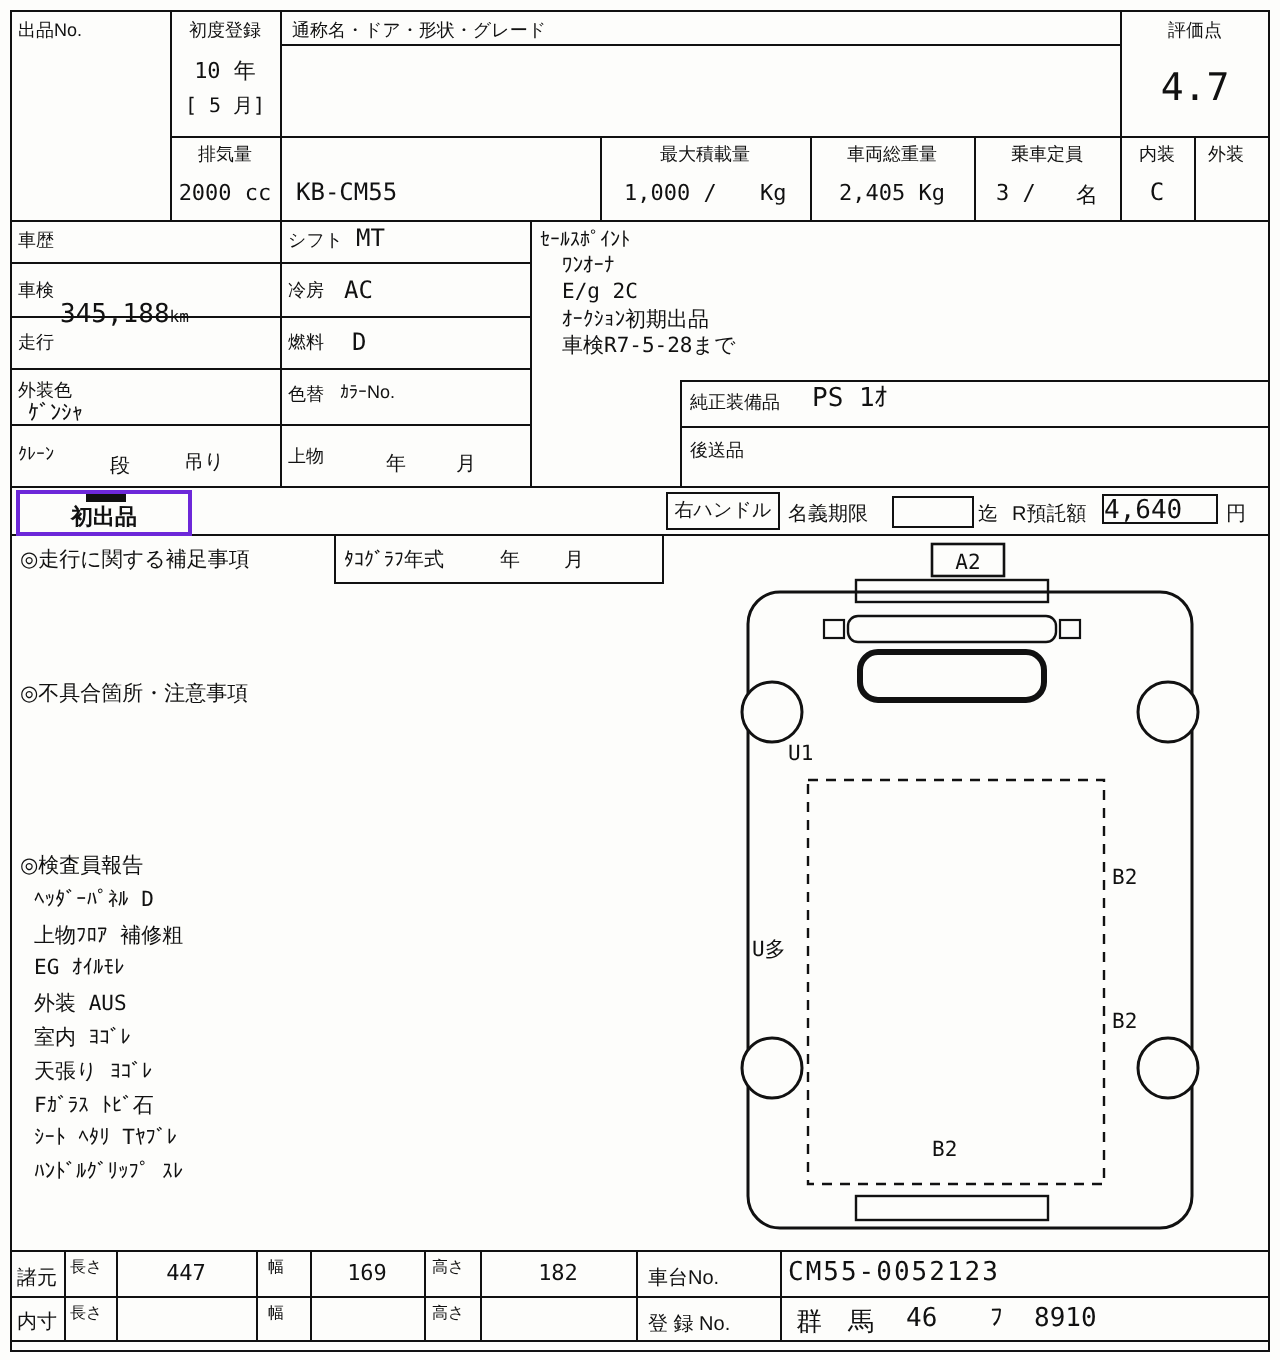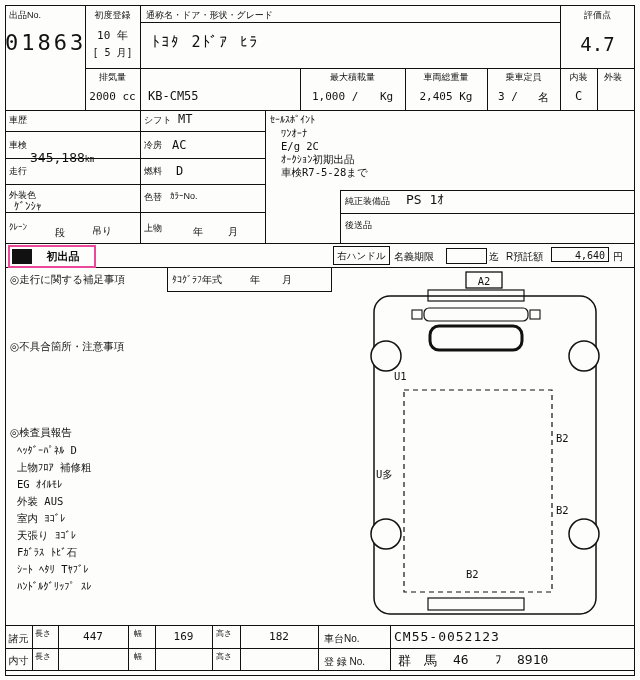--- a/index.html
+++ b/index.html
@@ -10,21 +10,21 @@
   .hl{position:absolute;height:1px;background:#111;}
   .vl{position:absolute;width:1px;background:#111;}
   .lbl{font-size:9px;}
   .lbl10{font-size:10px;}
   .ctr{text-align:center;}
   .prn{font-family:"DejaVu Sans Mono","Liberation Mono",monospace;}
   .big{font-size:22px;letter-spacing:3px;}
   .score{font-size:19px;}
   .val{font-size:12px;}
   .item{font-size:10.5px;}
-  .boldbox{border:2px solid #ec4899;}
+  .boldbox{border:2px solid #6d28d9;flex-direction:column;}
   .thinbox{border:1px solid #111;}
   svg text{font-family:"DejaVu Sans Mono","Liberation Mono",monospace;}
 </style>
 </head>
 <body>
 
 <div class="sheet">
   <div class="frame"></div>
 
   <div class="hl" style="left:140px;top:22px;width:420px"></div>
@@ -54,26 +54,24 @@
   <div class="vl" style="left:32px;top:625px;height:45px"></div>
   <div class="vl" style="left:58px;top:625px;height:45px"></div>
   <div class="vl" style="left:128px;top:625px;height:45px"></div>
   <div class="vl" style="left:155px;top:625px;height:45px"></div>
   <div class="vl" style="left:212px;top:625px;height:45px"></div>
   <div class="vl" style="left:240px;top:625px;height:45px"></div>
   <div class="vl" style="left:318px;top:625px;height:45px"></div>
   <div class="vl" style="left:390px;top:625px;height:45px"></div>
 
   <div class="s lbl" style="left:9px;top:9px">出品No.</div>
-  <div class="s big prn ctr" style="left:5px;top:30px;width:80px">01863</div>
   <div class="s lbl ctr" style="left:85px;top:9px;width:55px">初度登録</div>
   <div class="s prn ctr" style="left:85px;top:28px;width:55px;font-size:11px">10 年</div>
   <div class="s prn ctr" style="left:85px;top:46px;width:55px;font-size:10px">[ 5 月]</div>
   <div class="s lbl" style="left:146px;top:9px">通称名・ドア・形状・グレード</div>
-  <div class="s prn" style="left:152px;top:33px;font-size:15px;letter-spacing:2px">ﾄﾖﾀ 2ﾄﾞｱ ﾋﾗ</div>
   <div class="s lbl ctr" style="left:560px;top:9px;width:75px">評価点</div>
   <div class="s score prn ctr" style="left:560px;top:33px;width:75px">4.7</div>
 
   <div class="s lbl ctr" style="left:85px;top:71px;width:55px">排気量</div>
   <div class="s prn ctr" style="left:85px;top:90px;width:55px;font-size:11px">2000 cc</div>
   <div class="s prn" style="left:148px;top:89px;font-size:12px">KB-CM55</div>
   <div class="s lbl ctr" style="left:300px;top:71px;width:105px">最大積載量</div>
   <div class="s prn" style="left:312px;top:90px;font-size:11px">1,000 /</div>
   <div class="s prn" style="left:380px;top:90px;font-size:11px">Kg</div>
   <div class="s lbl ctr" style="left:405px;top:71px;width:82px">車両総重量</div>
@@ -117,21 +115,21 @@
 
   <div class="s boldbox" style="left:8px;top:245px;width:84px;height:19px;display:flex;align-items:center">
     <span style="display:inline-block;width:20px;height:15px;background:#111;margin-left:2px"></span>
     <span style="flex:1;text-align:center;font-size:11px;font-weight:bold">初出品</span>
   </div>
   <div class="s thinbox ctr" style="left:333px;top:246px;width:55px;height:17px;font-size:9.5px;line-height:17px">右ハンドル</div>
   <div class="s lbl10" style="left:394px;top:250px">名義期限</div>
   <div class="s thinbox" style="left:446px;top:248px;width:39px;height:14px"></div>
   <div class="s lbl10" style="left:489px;top:250px">迄</div>
   <div class="s lbl10" style="left:506px;top:250px">R預託額</div>
-  <div class="s thinbox prn" style="left:551px;top:247px;width:58px;height:15px;font-size:10px;line-height:15px;text-align:right;padding-right:3px;box-sizing:border-box">4,640</div>
+  <div class="s thinbox prn" style="left:551px;top:247px;width:58px;height:15px;font-size:13px;line-height:15px;padding-right:3px;box-sizing:border-box">4,640</div>
   <div class="s lbl10" style="left:613px;top:250px">円</div>
 
   <div class="s" style="left:10px;top:273px;font-size:10.5px">◎走行に関する補足事項</div>
   <div class="s thinbox" style="left:167px;top:267px;width:163px;height:23px;display:flex;align-items:center">
     <span style="font-size:10px;margin-left:4px">ﾀｺｸﾞﾗﾌ年式</span>
     <span style="font-size:10px;margin-left:28px">年</span>
     <span style="font-size:10px;margin-left:22px">月</span>
   </div>
   <div class="s" style="left:10px;top:340px;font-size:10.5px">◎不具合箇所・注意事項</div>
   <div class="s" style="left:10px;top:426px;font-size:10.5px">◎検査員報告</div>

